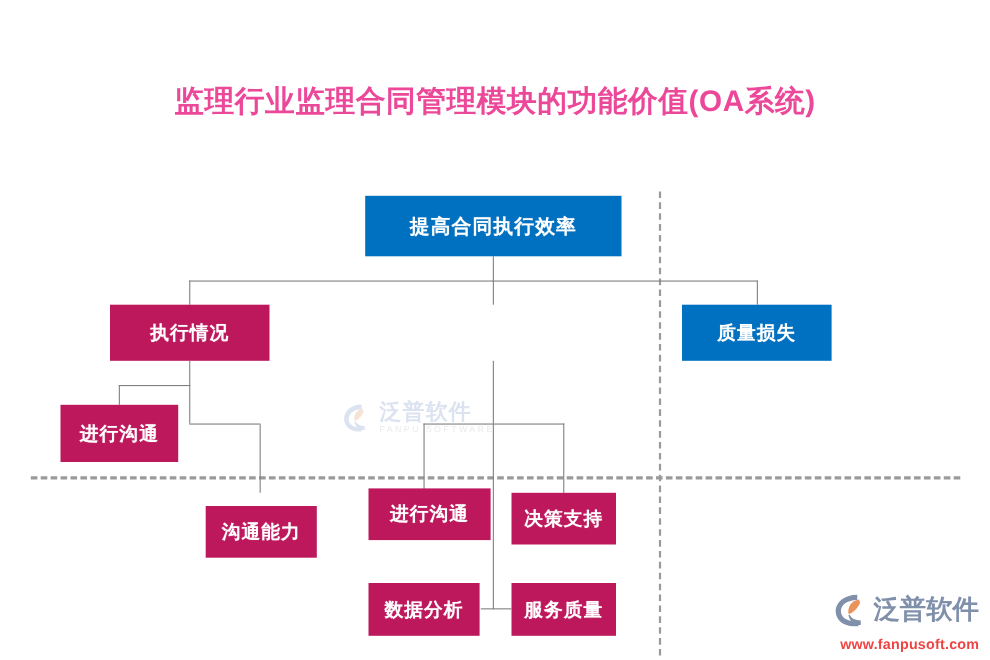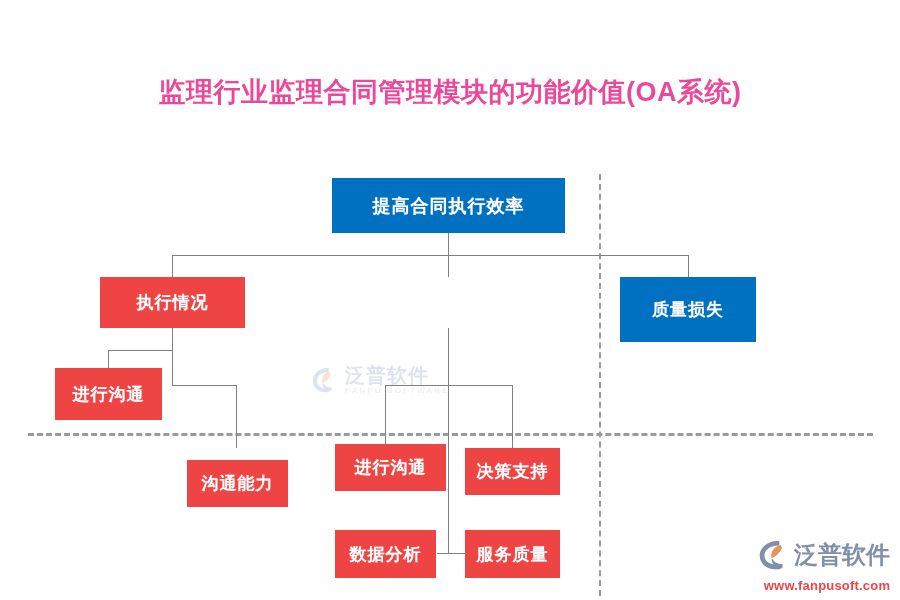--- a/index.html
+++ b/index.html
@@ -66,21 +66,21 @@
     display: flex;
     align-items: center;
     justify-content: center;
     color: #ffffff;
     font-weight: bold;
     font-size: 17px;
     letter-spacing: 1px;
     box-sizing: border-box;
     text-shadow: 0 0 1px rgba(255,255,255,0.35);
   }
-  .node.gray { background: #ef4444; }
+  .node.gray { background: #be185d; }
   .node.blue { background: #0070c0; justify-content: center; }
   .node.lg   { font-size: 18px; }
 
   
   .watermark {
     position: absolute;
     left: 310px;
     top: 358px;
     width: 180px;
     height: 44px;
@@ -176,21 +176,21 @@
 
   <div class="node blue lg" style="left:332px; top:178px; width:233px; height:55px;">
     <span>提高合同执行效率</span>
   </div>
 
   <div class="node gray" style="left:100px; top:277px; width:145px; height:51px;">
     <span>执行情况</span>
   </div>
 
 
-  <div class="node blue" style="left:620px; top:277px; width:136px; height:65px;">
+  <div class="node blue" style="left:620px; top:277px; width:136px; height:51px;">
     <span>质量损失</span>
   </div>
 
   <div class="node gray" style="left:55px; top:368px; width:107px; height:52px;">
     <span>进行沟通</span>
   </div>
 
   <div class="node gray" style="left:187px; top:460px; width:101px; height:47px;">
     <span>沟通能力</span>
   </div>

